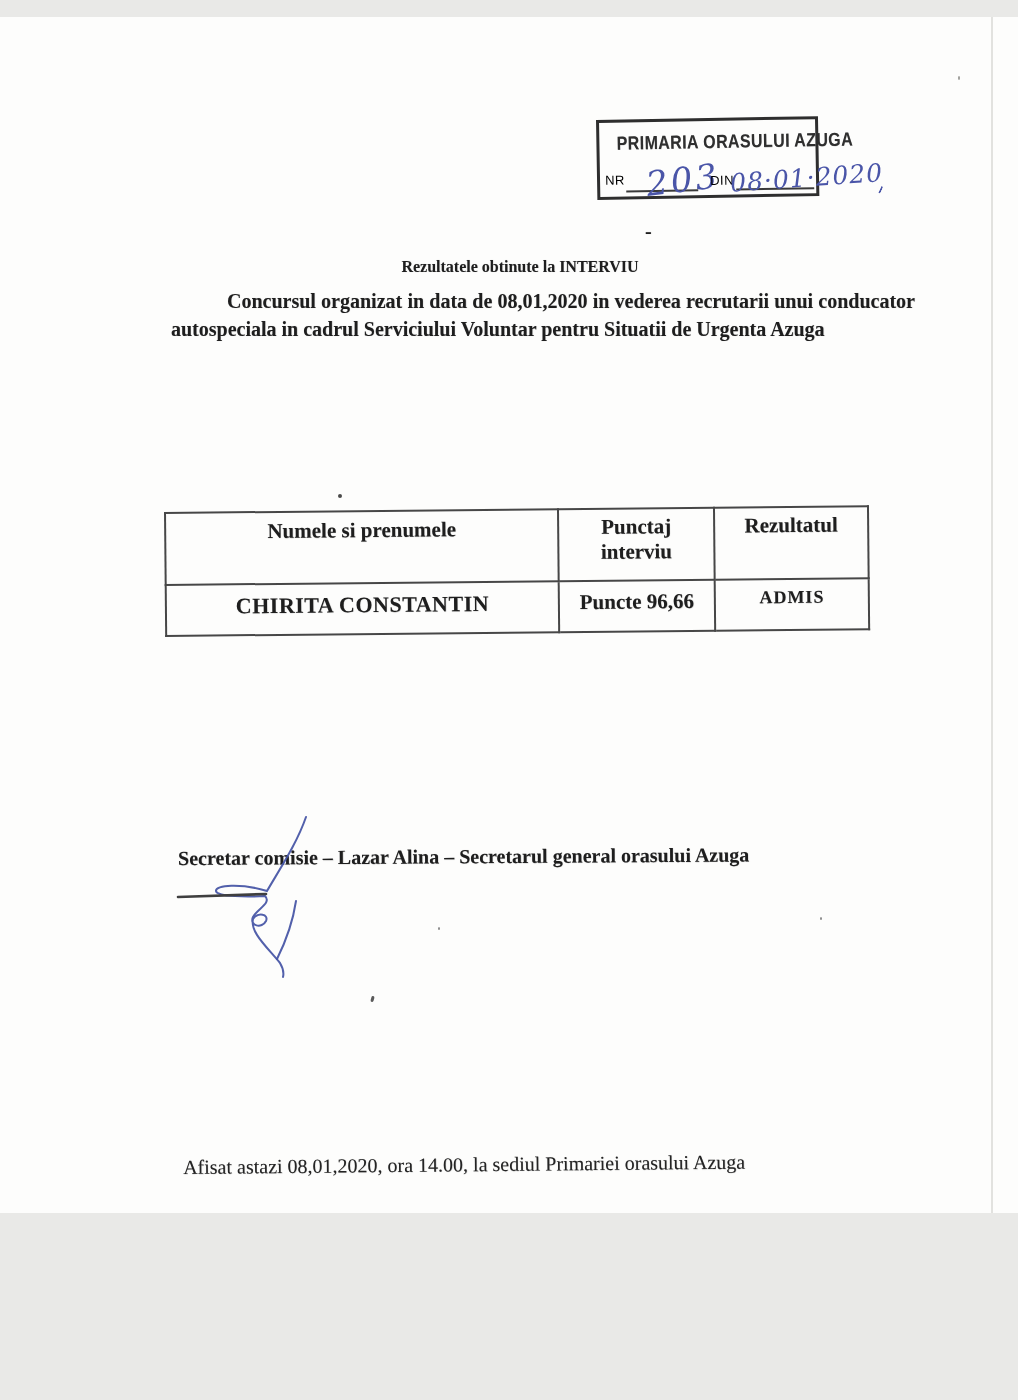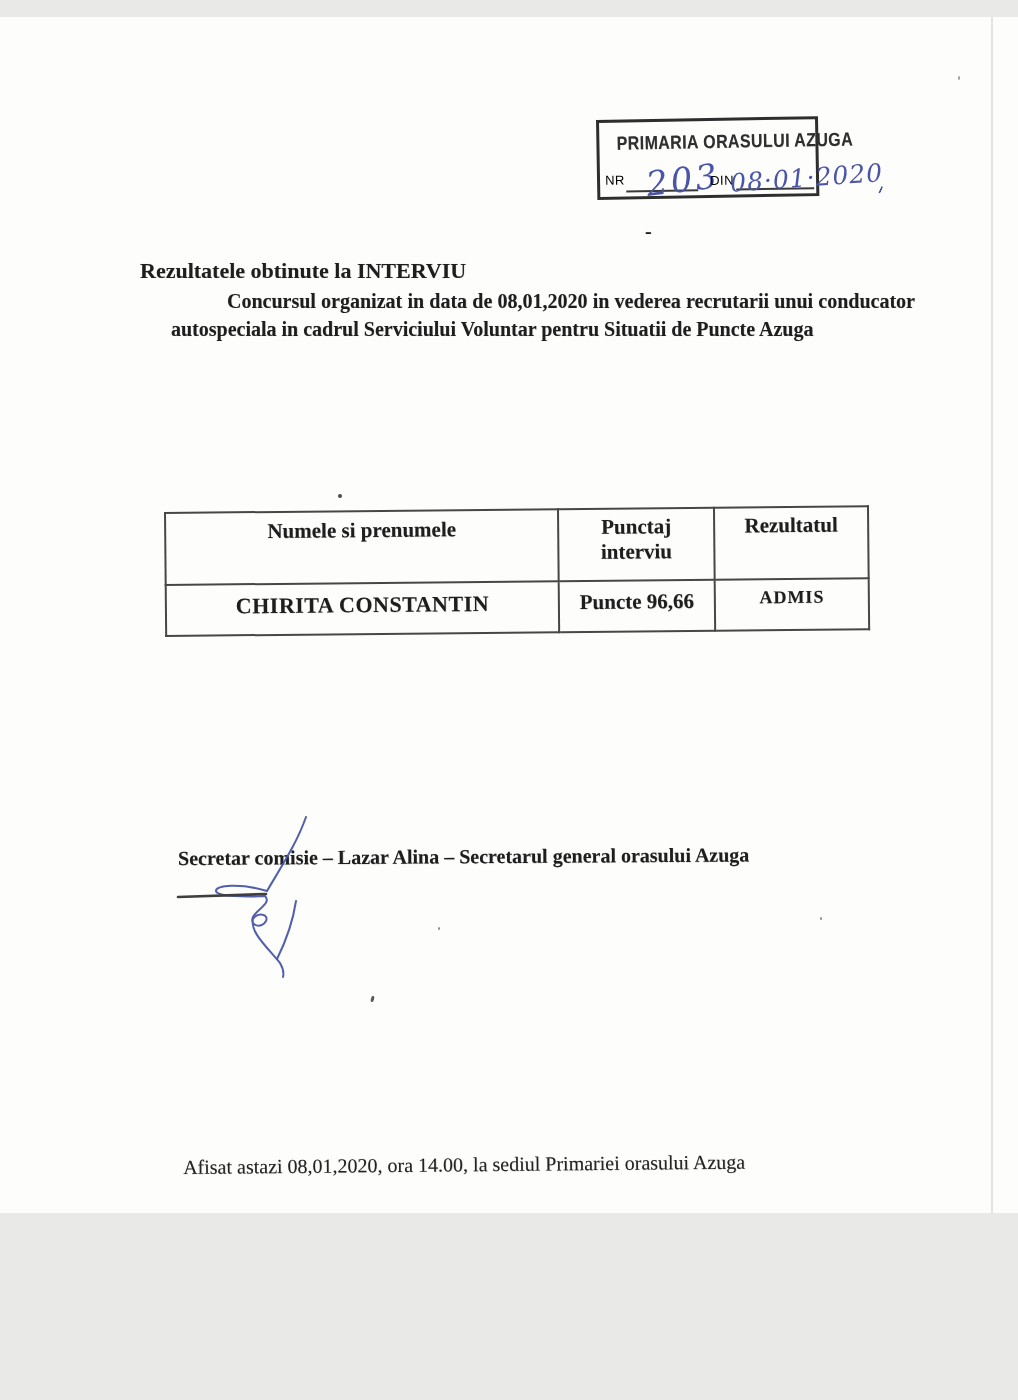--- a/index.html
+++ b/index.html
@@ -31,22 +31,22 @@
     position:absolute; white-space:nowrap;
   }
   .hw-nr   { left:20px;  top:-30px; font-size:34px; transform:rotate(-6deg); letter-spacing:3px; }
   .hw-date { left:-6px;  top:-24px; font-size:25px; transform:rotate(-3deg); letter-spacing:1px; }
   .hw-comma { position:absolute; left:876px; top:168px; width:4px; height:8px;
     border-right:2px solid #4a55a8; transform:rotate(25deg); border-radius:2px; }
 
   
   .dash-mark { position:absolute; left:645px; top:203px; font-size:20px; font-weight:bold; }
   .doc-title {
-    position:absolute; left:140px; top:241px; width:760px; 
-    font-size:22px; font-weight:bold;
+    position:absolute; left:140px; top:241px; width:760px; text-align:center;
+    font-size:16px; font-weight:bold;
   }
   .doc-paragraph {
     position:absolute; left:171px; top:270px; width:744px;
     font-size:20px; font-weight:bold; line-height:28px;
     text-align:justify; text-indent:56px;
   }
 
   
   .results-table-wrap {
     position:absolute; left:164px; top:495px;
@@ -111,21 +111,21 @@
     <span class="stamp-label" style="left:110px; top:52px;">DIN</span>
     <span class="stamp-line" style="left:136px; top:68px; width:78px;">
       <span class="hw hw-date">08·01·2020</span>
     </span>
   </div>
   <span class="hw-comma"></span>
 
   <div class="dash-mark soft">-</div>
 
   <div class="doc-title soft">Rezultatele obtinute la INTERVIU</div>
-  <div class="doc-paragraph soft">Concursul organizat in data de 08,01,2020 in vederea recrutarii unui conducator autospeciala in cadrul Serviciului Voluntar pentru Situatii de Puncte Azuga</div>
+  <div class="doc-paragraph soft">Concursul organizat in data de 08,01,2020 in vederea recrutarii unui conducator autospeciala in cadrul Serviciului Voluntar pentru Situatii de Urgenta Azuga</div>
 
   <div class="results-table-wrap">
     <table class="results">
       <tbody>
           <tr>
         <th class="col-name soft">Numele si prenumele</th>
         <th class="col-score soft">Punctaj interviu</th>
         <th class="col-result soft">Rezultatul</th>
       </tr>
       <tr>

